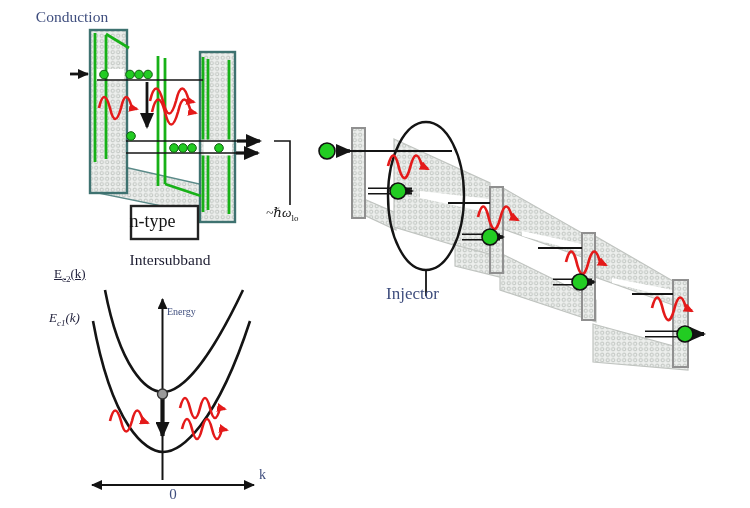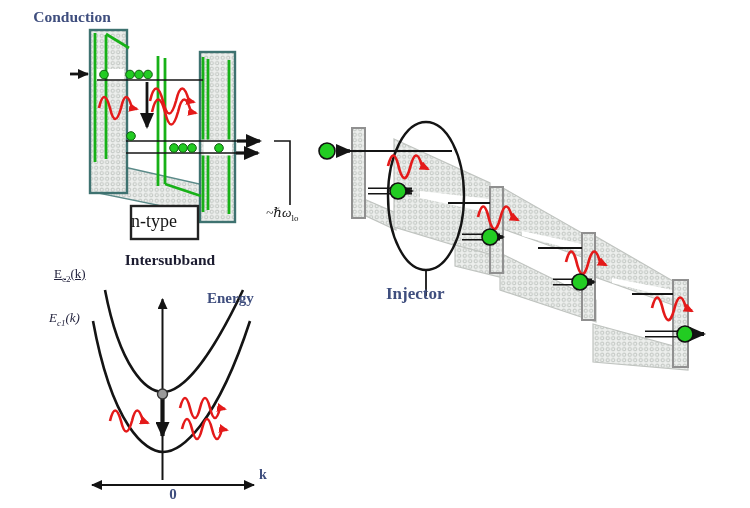--- a/index.html
+++ b/index.html
@@ -1,28 +1,28 @@
 <!DOCTYPE html>
 <html><head>
 <meta charset="utf-8">
 <style>
   html,body{margin:0;padding:0;background:#fff;}
   #stage{position:relative;width:750px;height:508px;background:#ffffff;overflow:hidden;
          font-family:"Liberation Serif","DejaVu Serif",serif;}
   #art{position:absolute;left:0;top:0;}
   .lbl{position:absolute;white-space:nowrap;}
-  .blue{color:#3f4e7e;font-weight:bold;}
+  .blue{color:#3f4e7e;font-weight:normal;}
   .cond{left:26px;top:8px;width:92px;text-align:center;font-size:15.5px;line-height:1.12;}
-  .ntype{left:131px;top:211px;width:65px;font-size:18px;color:#141414;}
+  .ntype{left:120px;top:211px;width:65px;text-align:center;font-size:18px;color:#141414;}
   .phonon{left:266px;top:204px;font-size:13.5px;font-style:italic;color:#141414;}
   .phonon sub{font-size:9px;font-style:normal;font-family:Liberation Serif, serif;}
-  .isb{left:100px;top:251px;width:140px;text-align:center;font-size:15.5px;font-weight:bold;color:#1c1c30;}
+  .isb{left:100px;top:251px;width:140px;text-align:center;font-size:15.5px;font-weight:normal;color:#1c1c30;}
   .ec{font-size:13px;color:#23233d;}
   .ec sub{font-size:9px;}
-  .energy{left:167px;top:290px;font-size:15px;margin-left:40px;}
+  .energy{left:167px;top:306px;font-size:10px;}
   .kaxis{left:259px;top:467px;font-size:14px;}
   .zero{left:165px;top:486px;width:16px;text-align:center;font-size:15px;}
   .injector{left:386px;top:284px;width:82px;text-align:left;font-size:17px;}
 </style>
 </head>
 <body>
 
 <div id="stage">
 <svg id="art" width="750" height="508" viewBox="0 0 750 508">
   <defs>

